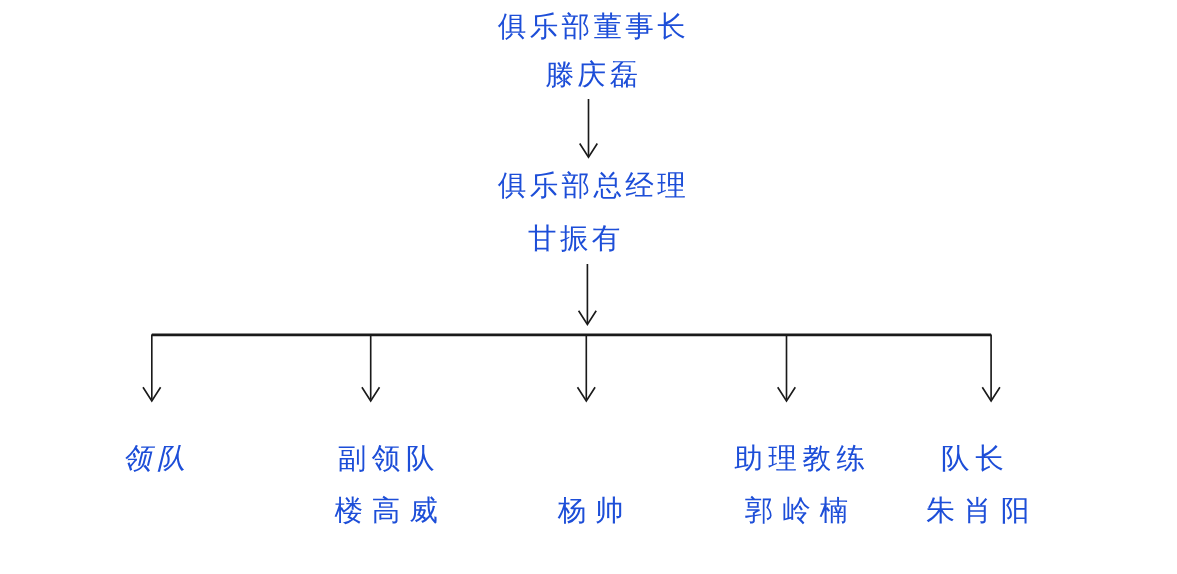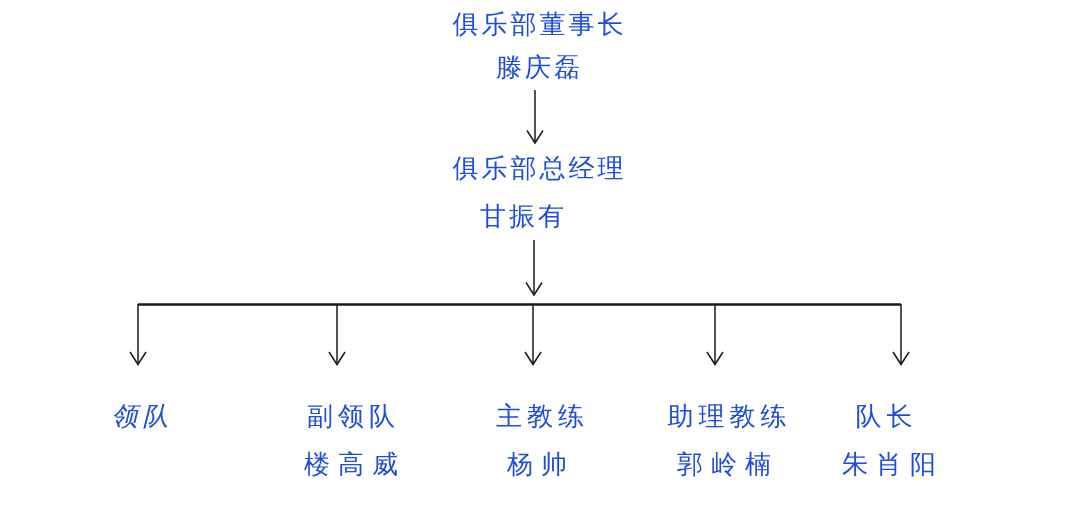--- a/index.html
+++ b/index.html
@@ -68,21 +68,20 @@
   <div class="label ls3" style="left:538px; top:54px;">滕庆磊</div>
 
   <div class="label ls3" style="left:538px; top:155px;">俱乐部总经理</div>
   <div class="label ls3" style="left:506px; top:203px;margin-left:16px;">甘振有</div>
 
   <div class="label ls5" style="left:140px; top:403px;font-style:italic;">领队</div>
 
   <div class="label ls5" style="left:351px; top:403px;">副领队</div>
   <div class="label ls8" style="left:351px; top:451px;font-family:Liberation Serif, serif;">楼高威</div>
 
-  <div class="label ls5" style="left:540px; top:403px;">主教练</div>
   <div class="label ls8" style="left:537px; top:451px;">杨帅</div>
 
   <div class="label ls5" style="left:727px; top:403px;">助理教练</div>
   <div class="label ls8" style="left:724px; top:451px;text-align:right;">郭岭楠</div>
 
   <div class="label ls5" style="left:884px; top:403px;text-align:right;">队长</div>
   <div class="label ls8" style="left:889px; top:451px;">朱肖阳</div>
 
 </div>
 

